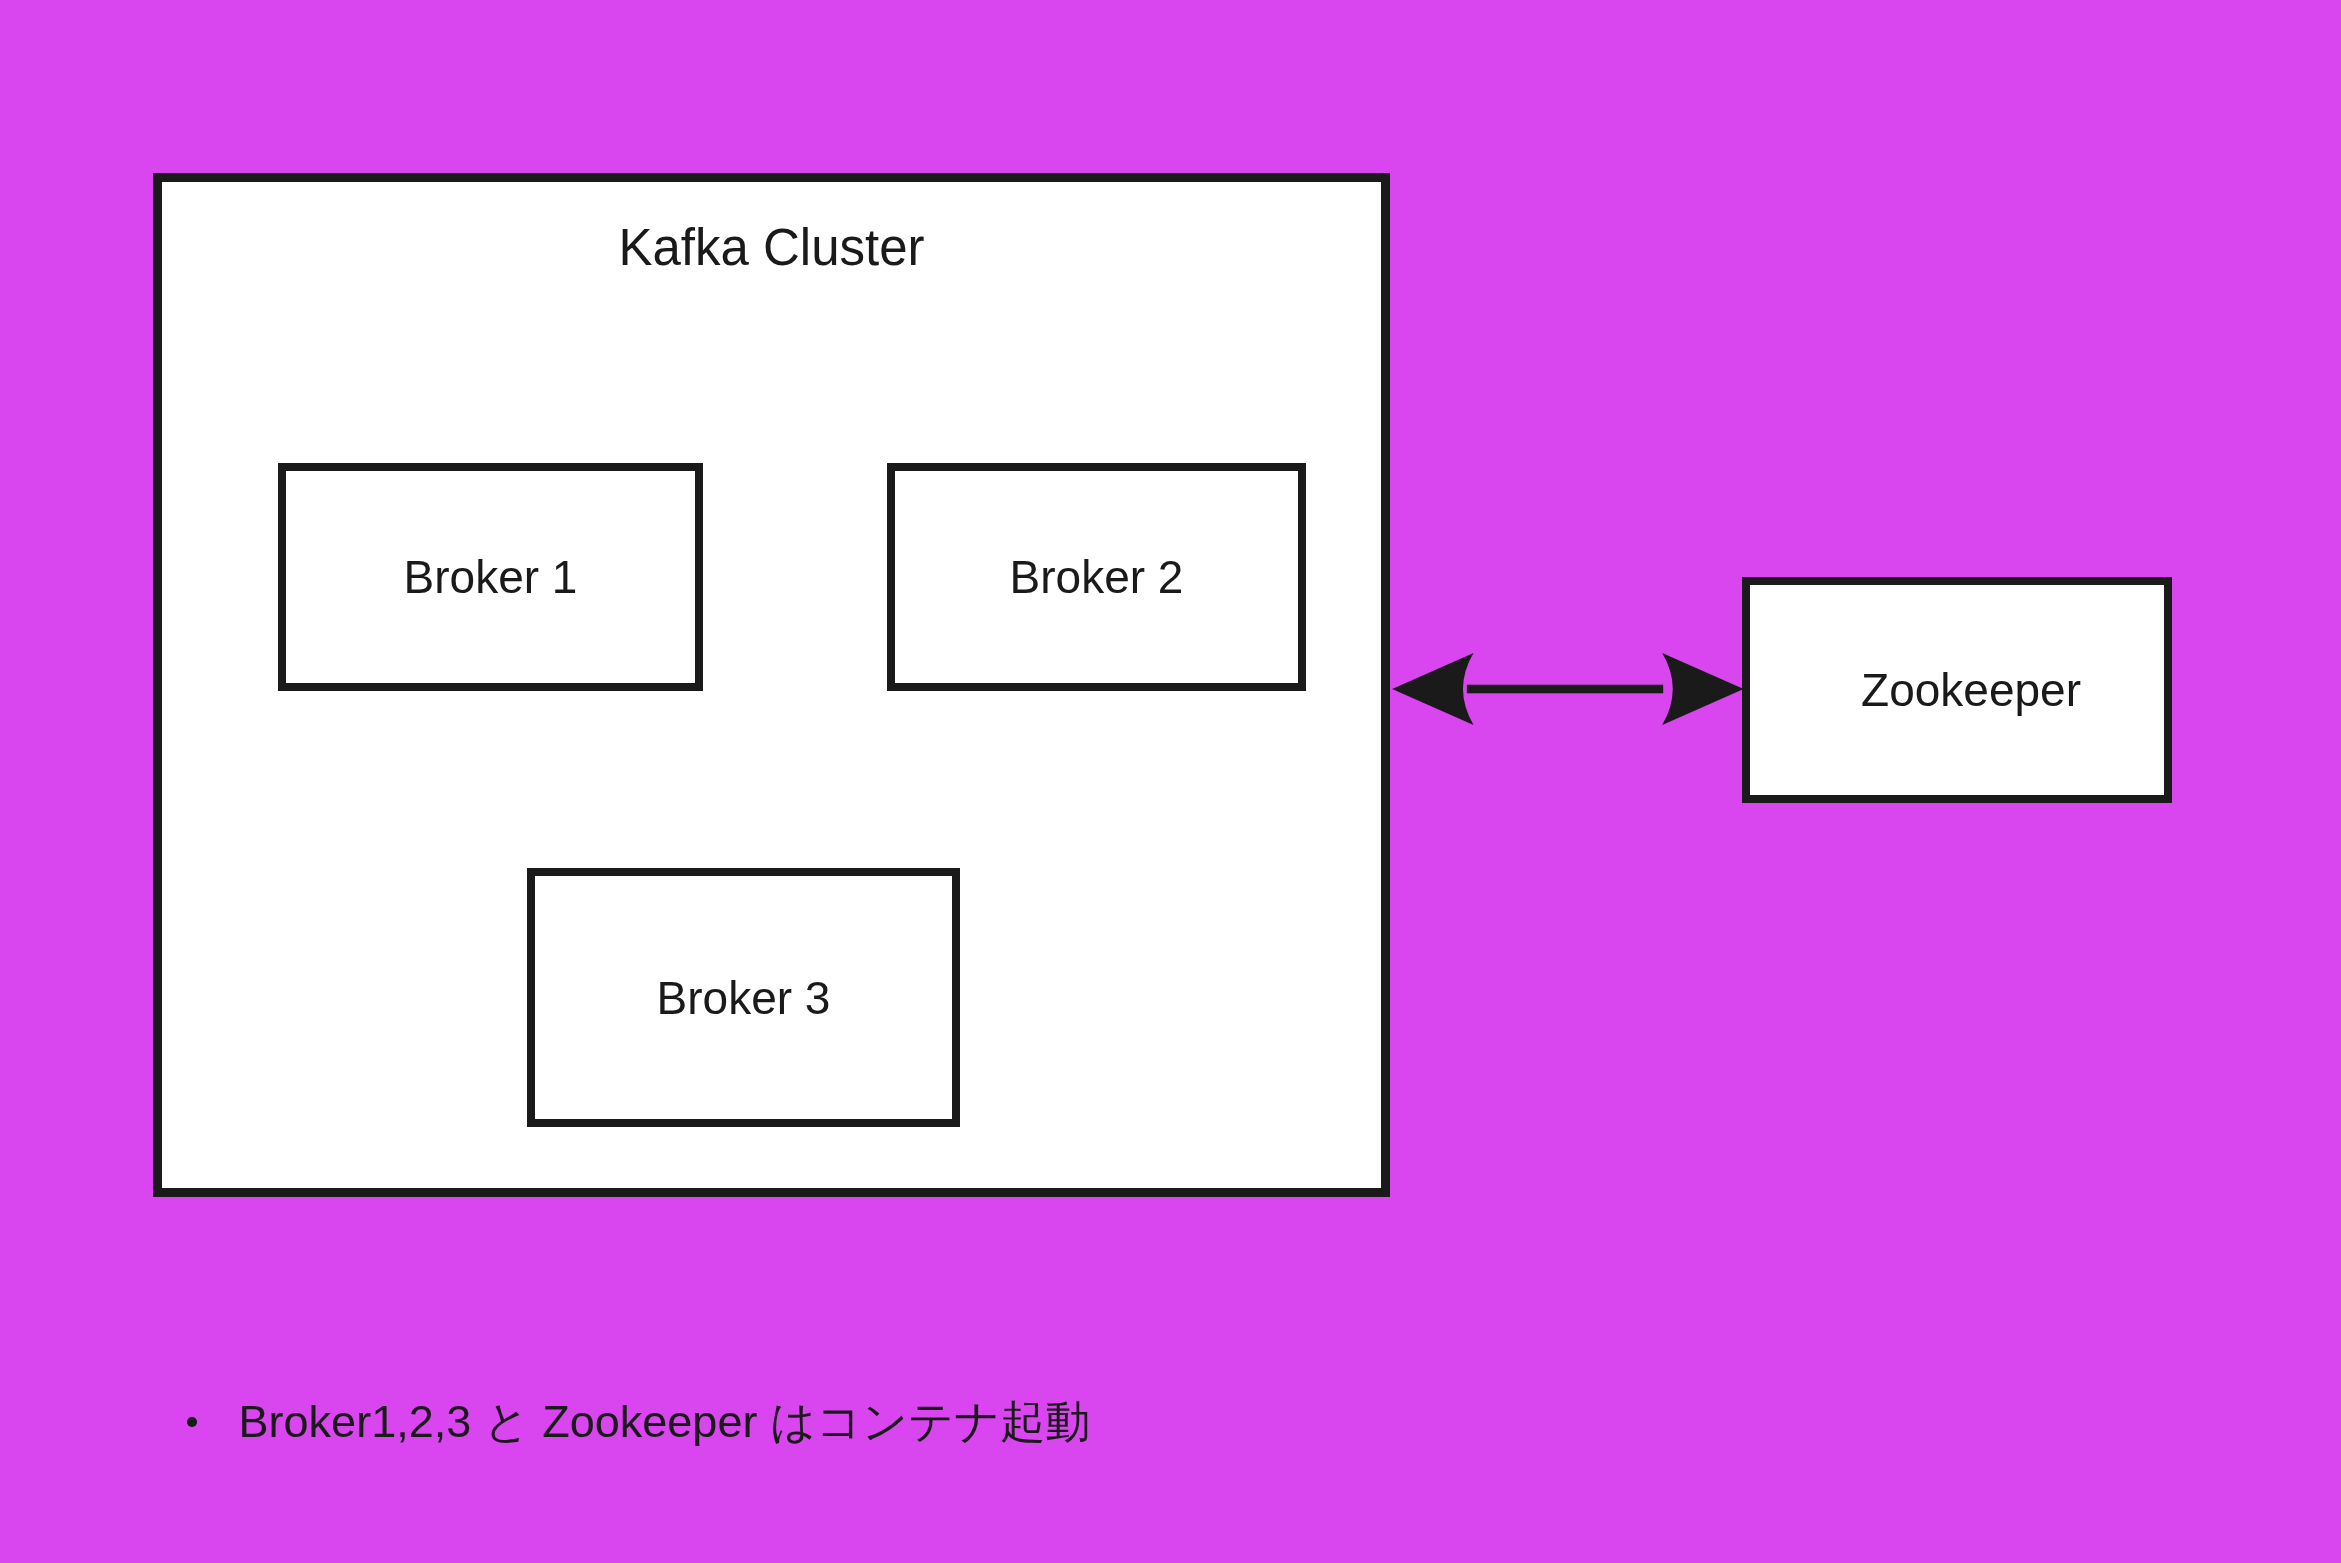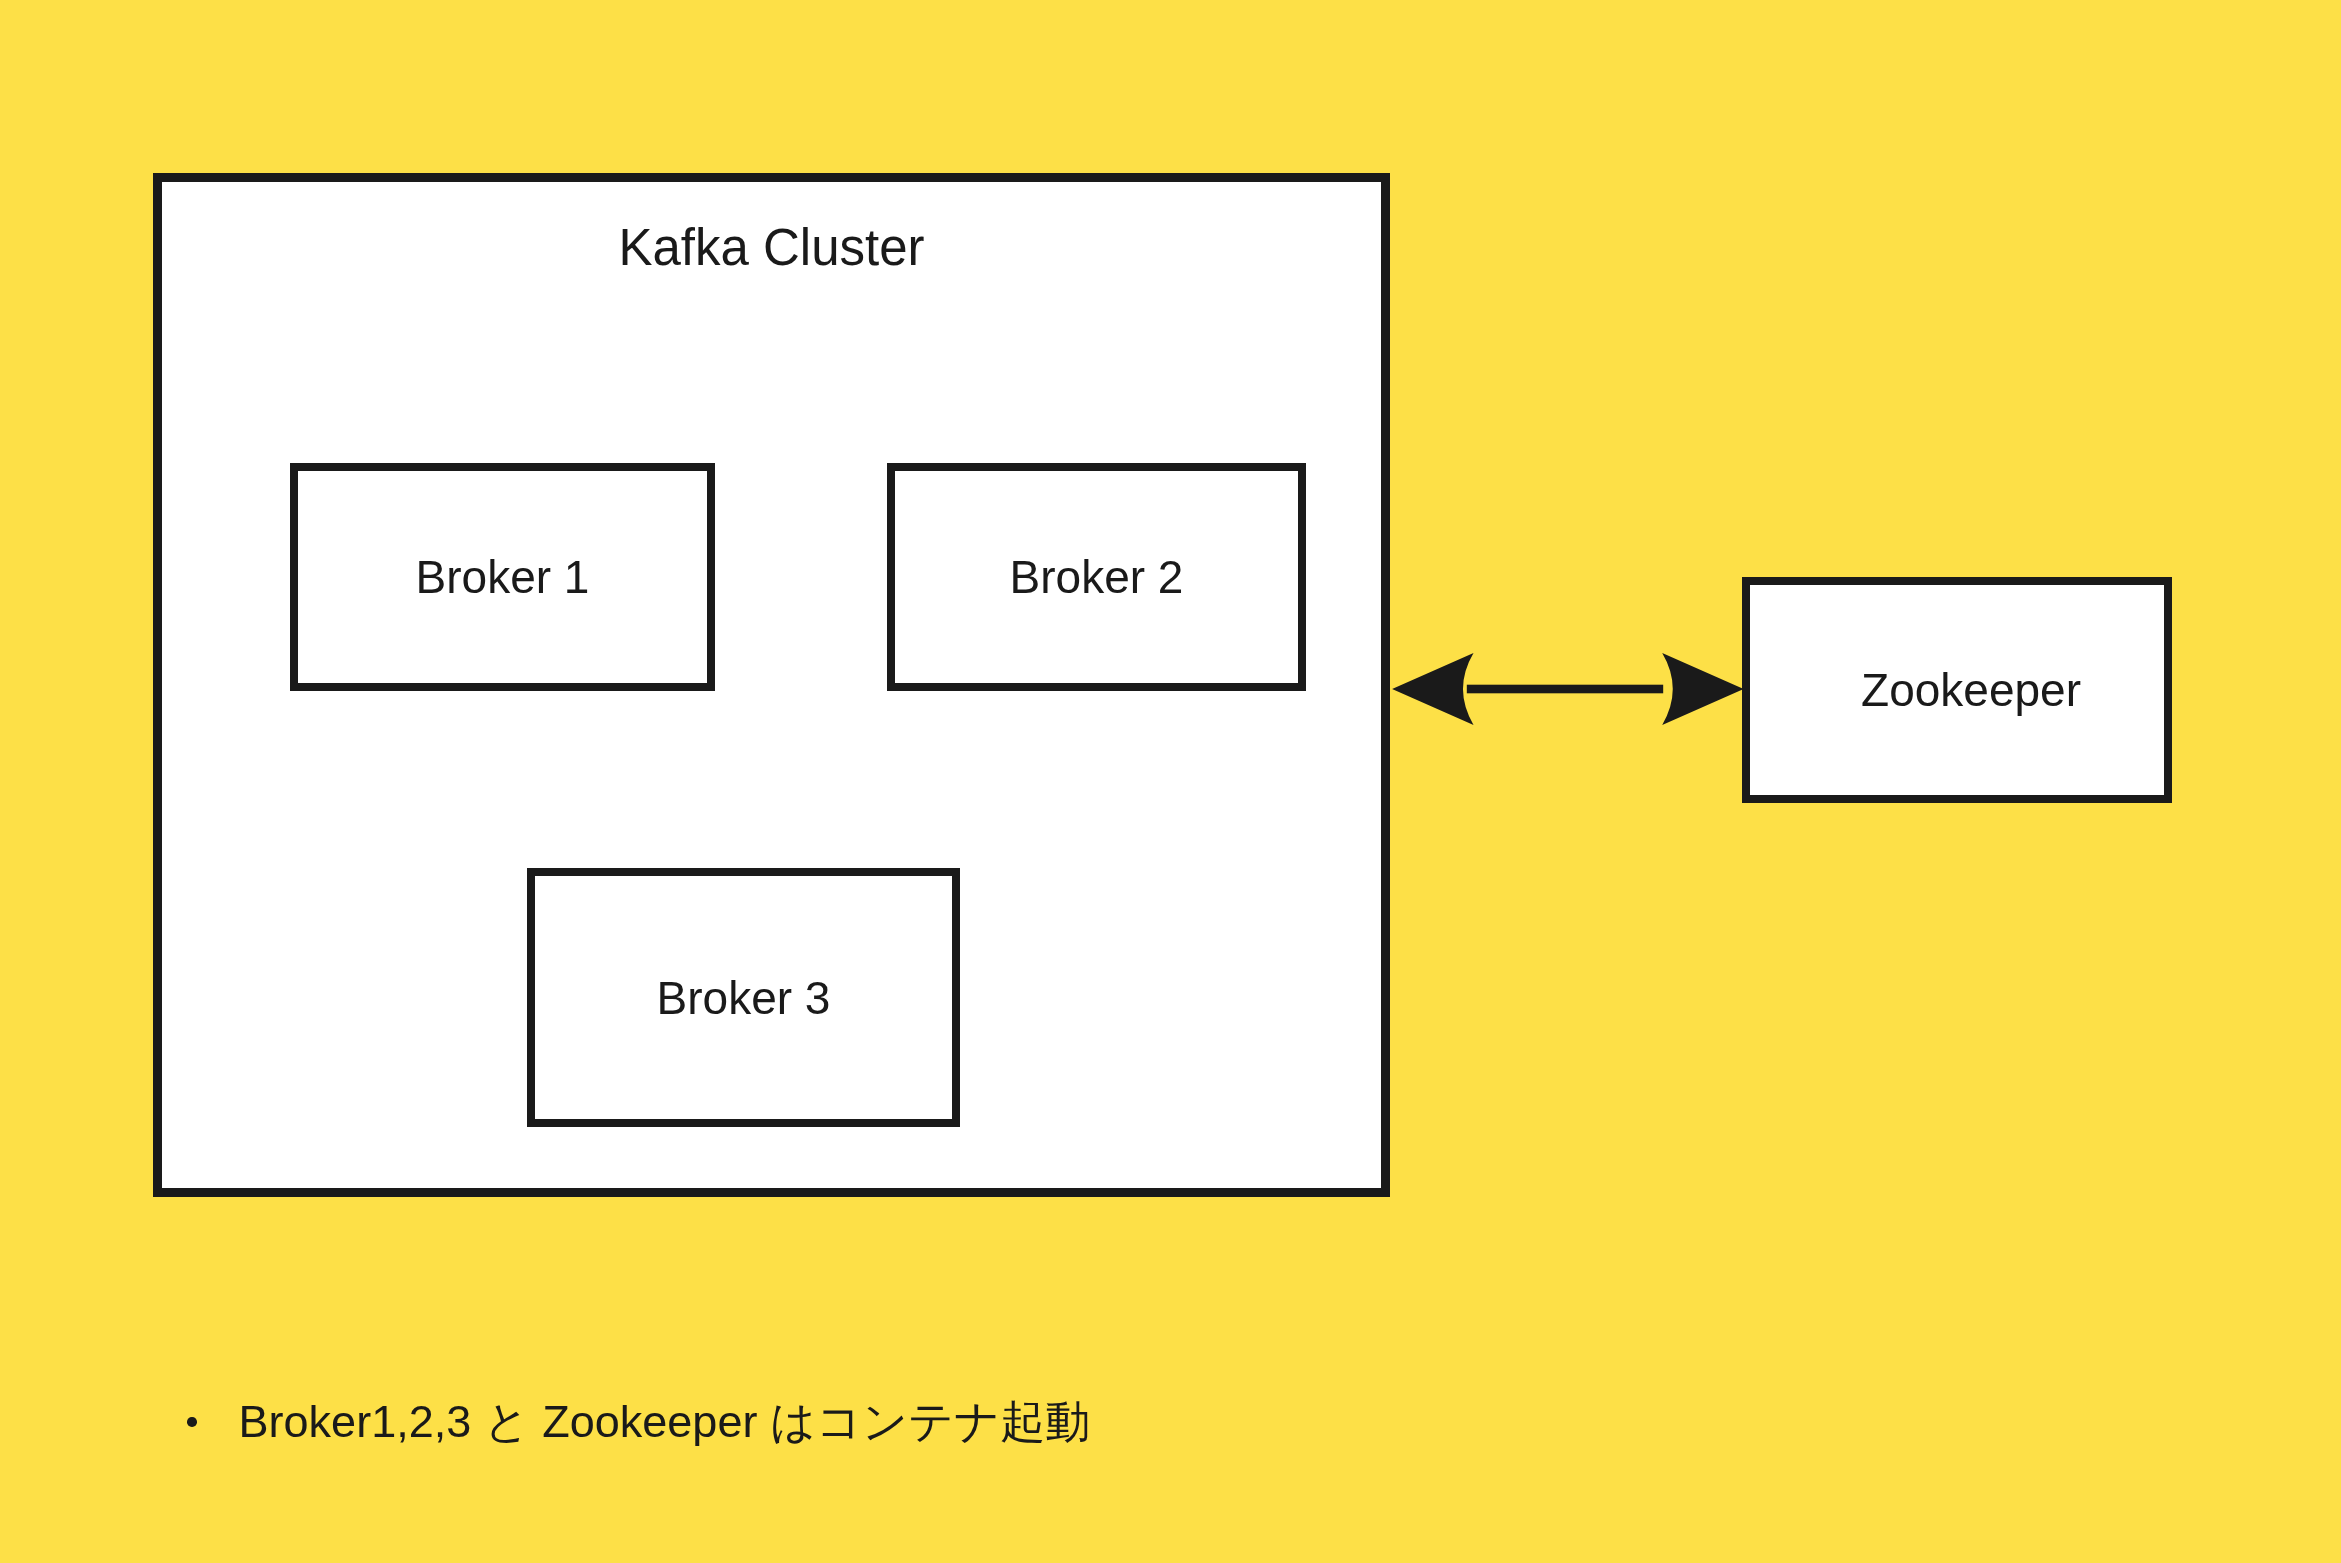--- a/index.html
+++ b/index.html
@@ -1,38 +1,38 @@
 <!DOCTYPE html>
 <html style="font-size:7.7px"><head>
 <meta charset="utf-8">
 <style>
   html,body{margin:0;padding:0;background:#fff;}
   body{
     width:2342px;height:1564px;
     font-family:"Liberation Sans","DejaVu Sans",sans-serif;
     color:#1a1a1a;
   }
-  .canvas{position:relative;width:2342px;height:1564px;background:#fde047;overflow:hidden;}
+  .canvas{position:relative;width:2342px;height:1564px;background:#d946ef;overflow:hidden;}
 
   .box{
     position:absolute;box-sizing:border-box;background:#ffffff;
     display:flex;align-items:center;justify-content:center;
   }
   .cluster{
     left:153px;top:173px;width:1237px;height:1024px;
     border:9.6px solid #1a1a1a;display:block;
   }
   .cluster-title{
     position:absolute;left:0;top:34px;width:100%;
     text-align:center;font-size:51px;line-height:63px;white-space:nowrap;
   }
   .node{border:8.6px solid #1a1a1a;font-size:46px;}
   .node .label{white-space:nowrap;}
 
-  #broker1{left:290px;top:463px;width:425px;height:228px;}
+  #broker1{left:278px;top:463px;width:425px;height:228px;}
   #broker2{left:887px;top:463px;width:419px;height:228px;}
   #broker3{left:527px;top:868px;width:433px;height:259px;}
   #zookeeper{left:1742px;top:577px;width:430px;height:226px;padding-left:28px;}
 
   .arrow-svg{position:absolute;left:1383px;top:641px;width:364px;height:96px;}
 
   .notes{position:absolute;left:187px;top:1363px;}
   .note-row{display:flex;align-items:center;height:54px;margin-top:32px;}
   .bullet-dot{
     width:9.6px;height:9.6px;border-radius:50%;background:#1a1a1a;

